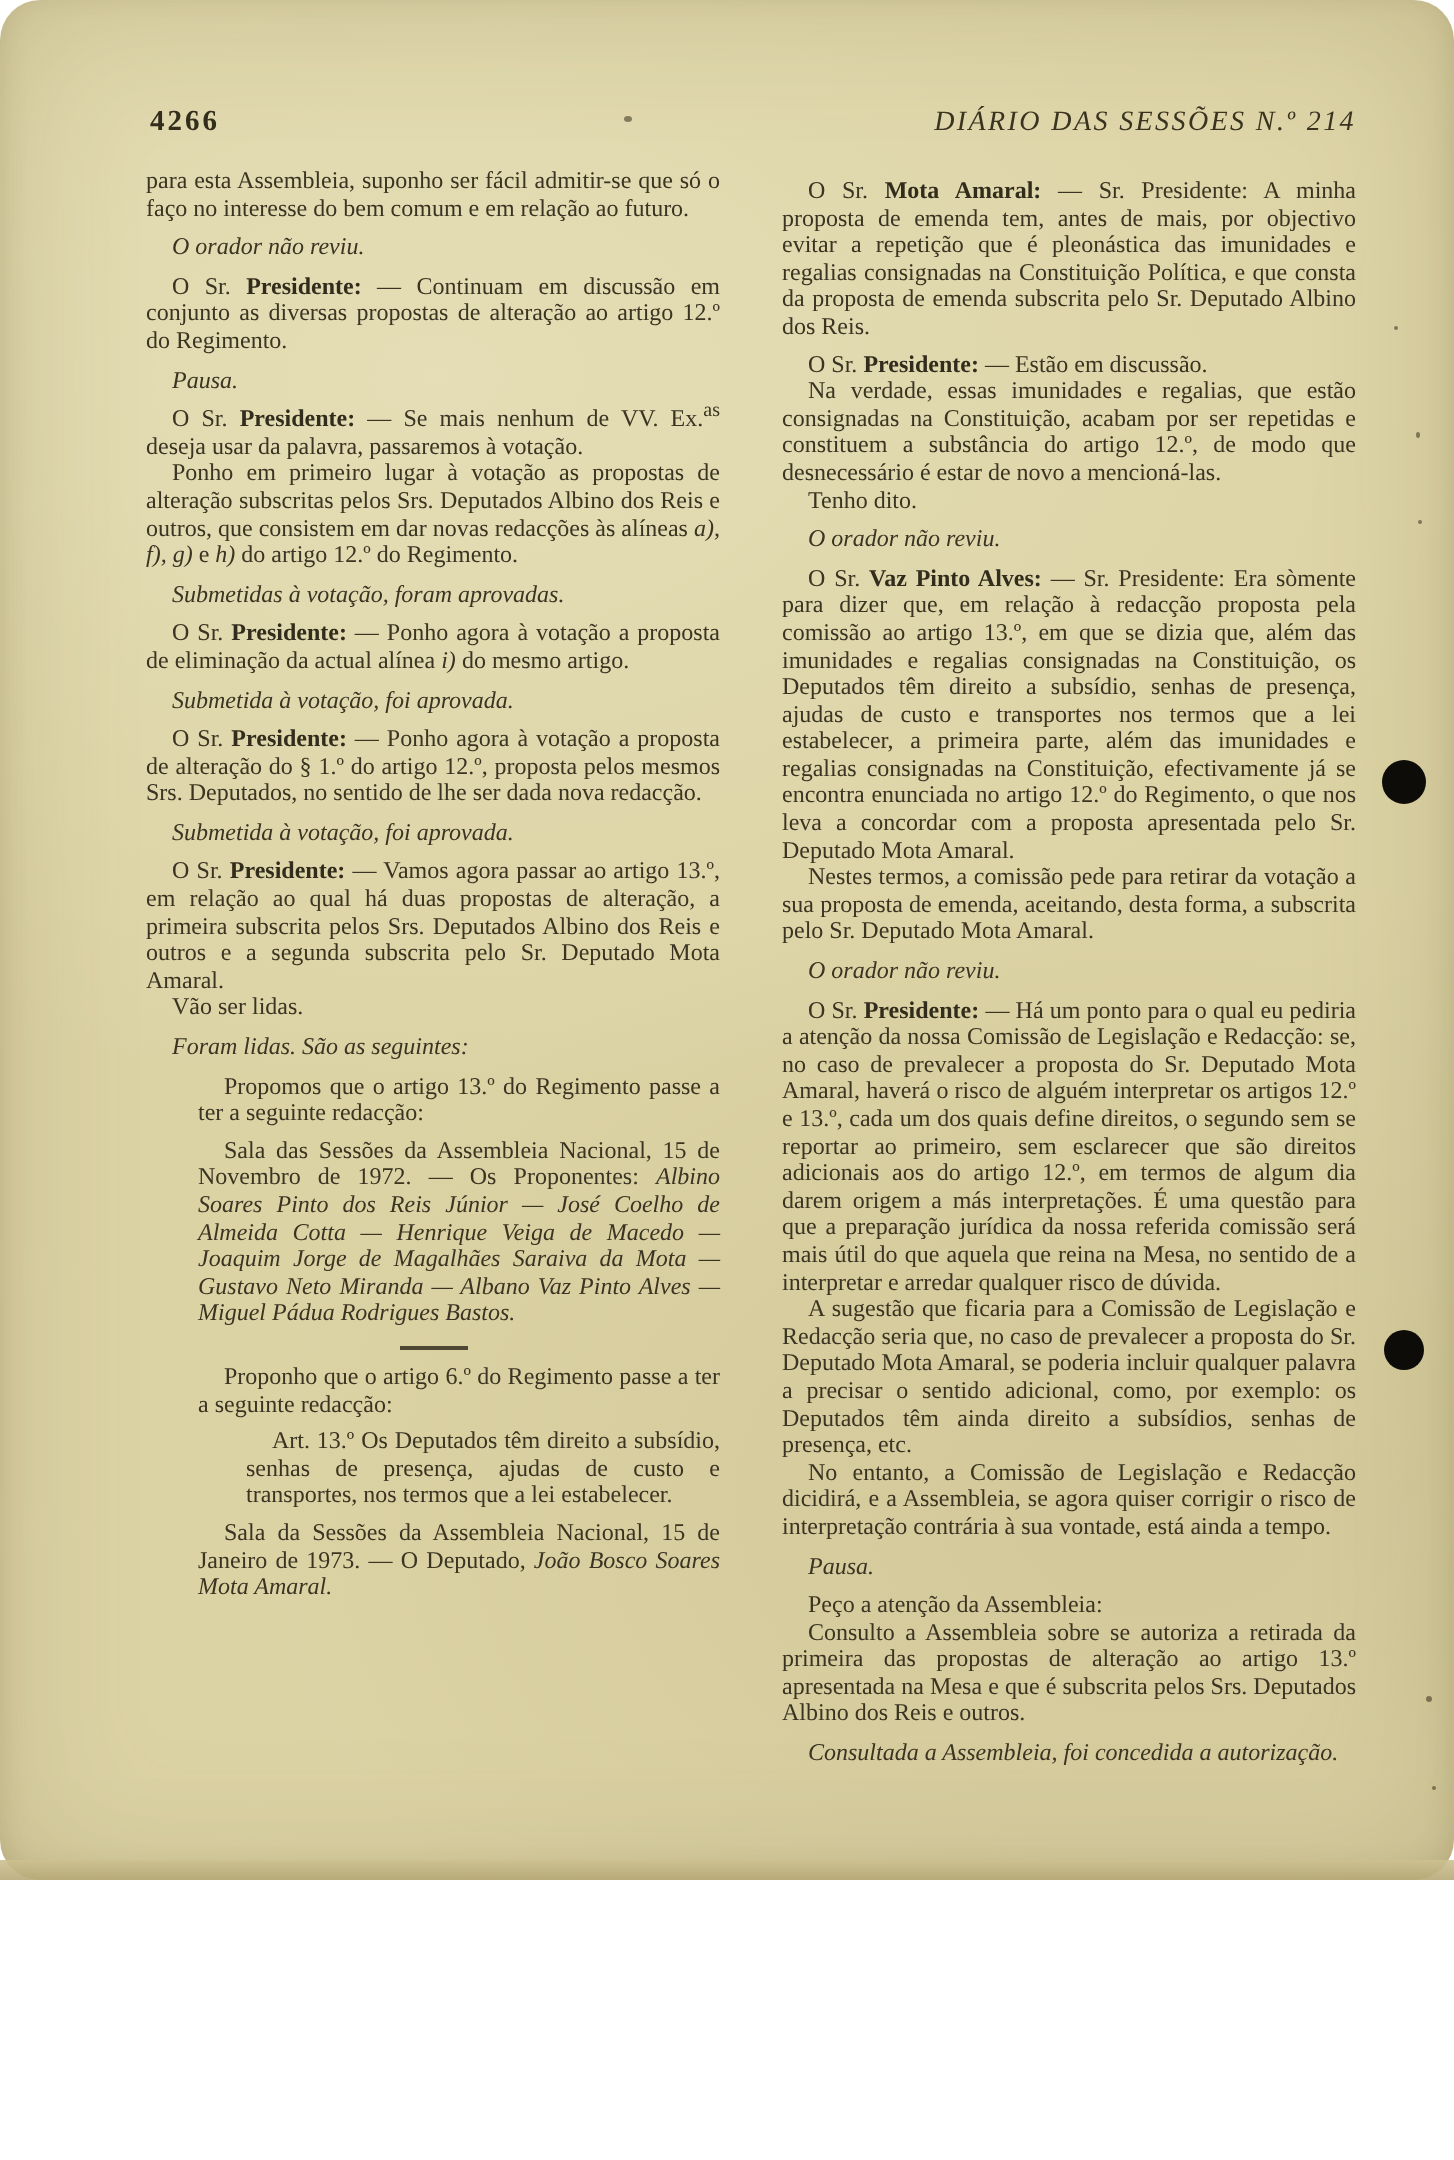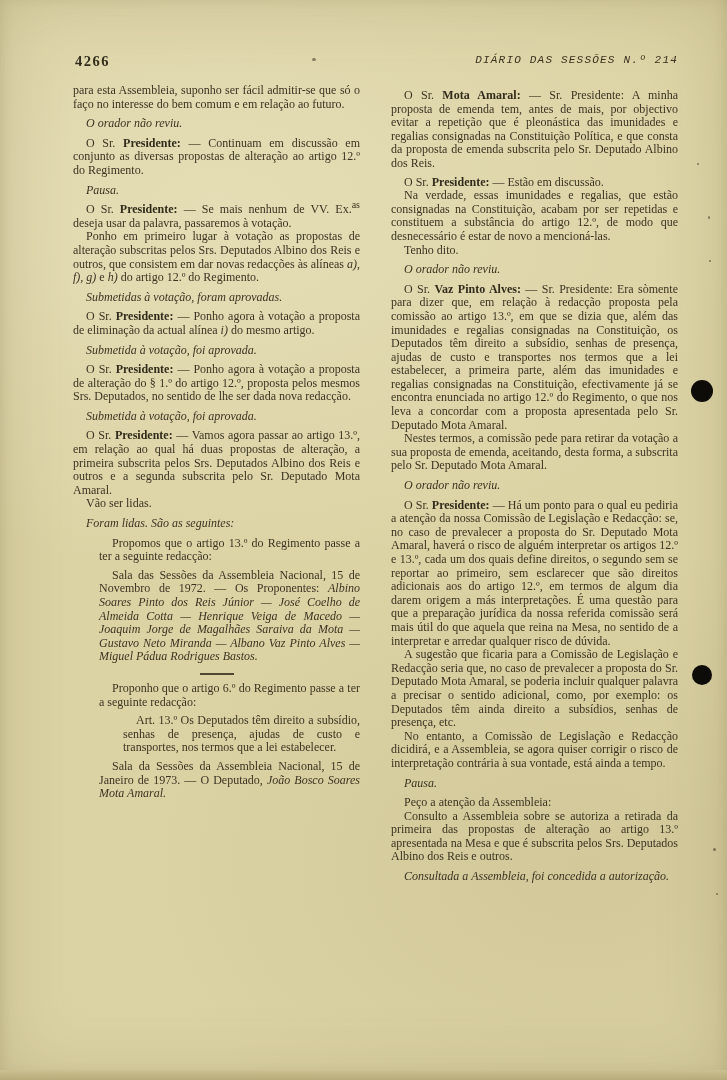--- a/index.html
+++ b/index.html
@@ -1,30 +1,30 @@
 <!DOCTYPE html>
 <html lang="pt"><head>
 <meta charset="utf-8">
 <style>
   html,body{margin:0;padding:0;}
   body{width:727px;height:1080px;overflow:hidden;
        font-family:"Liberation Serif","DejaVu Serif",serif;}
-  .page{position:relative;width:727px;height:1080px;
+  .page{position:relative;width:727px;height:940px;
         background:
           radial-gradient(ellipse 900px 600px at 30% 20%, rgba(255,252,230,.25), rgba(0,0,0,0) 60%),
           radial-gradient(ellipse 700px 500px at 80% 80%, rgba(120,100,50,.10), rgba(0,0,0,0) 65%),
           #dcd3a5;
         box-shadow:inset 0 0 70px rgba(110,95,50,.22), inset 0 -4px 14px rgba(100,85,45,.18);
-        color:#3b3422;}
+        color:#3b3422;border-radius:20px;}
   .bottom-strip{position:absolute;left:0;bottom:0;width:727px;height:10px;
         background:linear-gradient(#cdc192,#b6a977);opacity:.9;}
   .hdr-num{position:absolute;left:75px;top:53px;font-size:14.5px;font-weight:bold;
         letter-spacing:1.5px;color:#332d1c;}
-  .hdr-title{position:absolute;right:49px;top:54px;font-size:11px;font-style:italic;
-        letter-spacing:1.2px;color:#39331f;white-space:nowrap;font-family:Liberation Mono, monospace;}
+  .hdr-title{position:absolute;right:49px;top:54px;font-size:14px;font-style:italic;
+        letter-spacing:1.2px;color:#39331f;white-space:nowrap;}
   .col{position:absolute;top:84px;width:287px;text-align:justify;
         font-size:12px;line-height:13.6px;color:#3b3422;}
   .col-left{left:73px;}
   .col-right{left:391px;}
   .col > :first-child{margin-top:0;}
   .p{margin:0;text-indent:13px;}
   .p.cont{text-indent:0;}
   .p.speech{margin-top:5px;}
   .p.follow{margin-top:0;}
   .p.stage{margin:6px 0;font-style:italic;}

